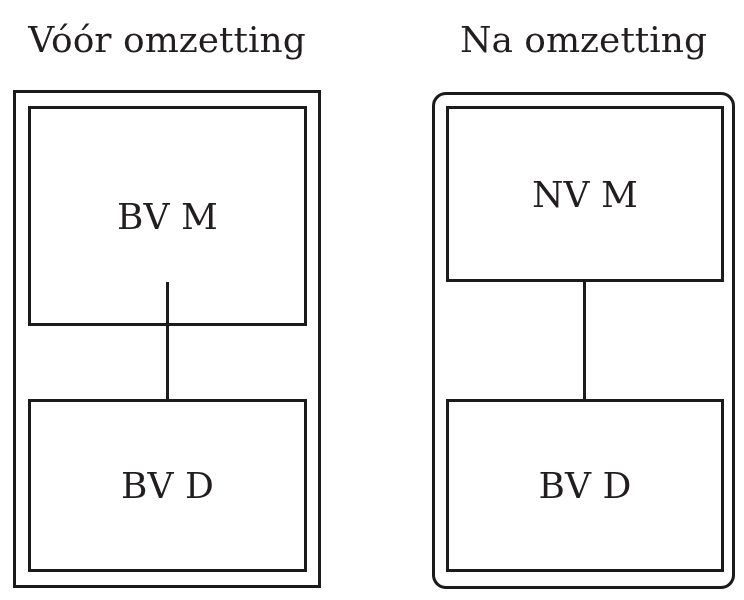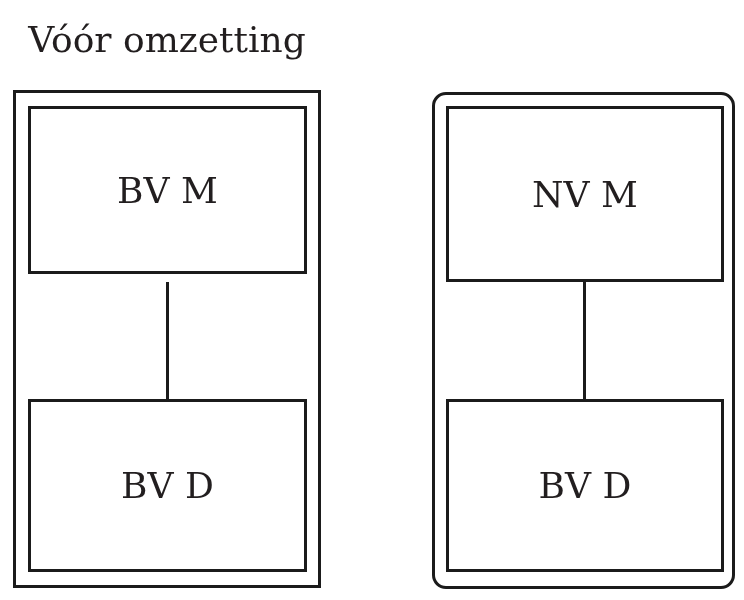--- a/index.html
+++ b/index.html
@@ -38,39 +38,40 @@
   .panel-right { left: 430px; top: 90px; width: 303px; height: 497px; border-radius: 14px; }
   .box {
     position: absolute;
     border: 3px solid var(--line);
     background: var(--background);
     display: flex;
     align-items: center;
     justify-content: center;
     font-size: 36px;
   }
-  .panel-left  .box-top    { left: 12px; top: 13px;  width: 279px; height: 168px; }
+  .panel-left  .box-top    { left: 12px; top: 13px;  width: 279px; height: 220px; }
   .panel-left  .box-bottom { left: 12px; top: 306px; width: 279px; height: 173px; }
   .panel-right .box-top    { left: 11px; top: 11px;  width: 278px; height: 176px; }
   .panel-right .box-bottom { left: 11px; top: 304px; width: 278px; height: 173px; }
   .connector {
     position: absolute;
     width: 3px;
     background: var(--line);
   }
   .panel-left  .connector { left: 150px; top: 189px; height: 117px; }
   .panel-right .connector { left: 148px; top: 187px; height: 117px; }
 </style>
 </head>
 <body>
 
 <div class="canvas">
 
   <div class="title title-left">Vóór omzetting</div>
 
+  <div class="title title-right">Na omzetting</div>
 
   <div class="panel panel-left">
     <div class="box box-top">
       <span>BV M</span>
     </div>
     <div class="connector"></div>
     <div class="box box-bottom">
       <span>BV D</span>
     </div>
   </div>

